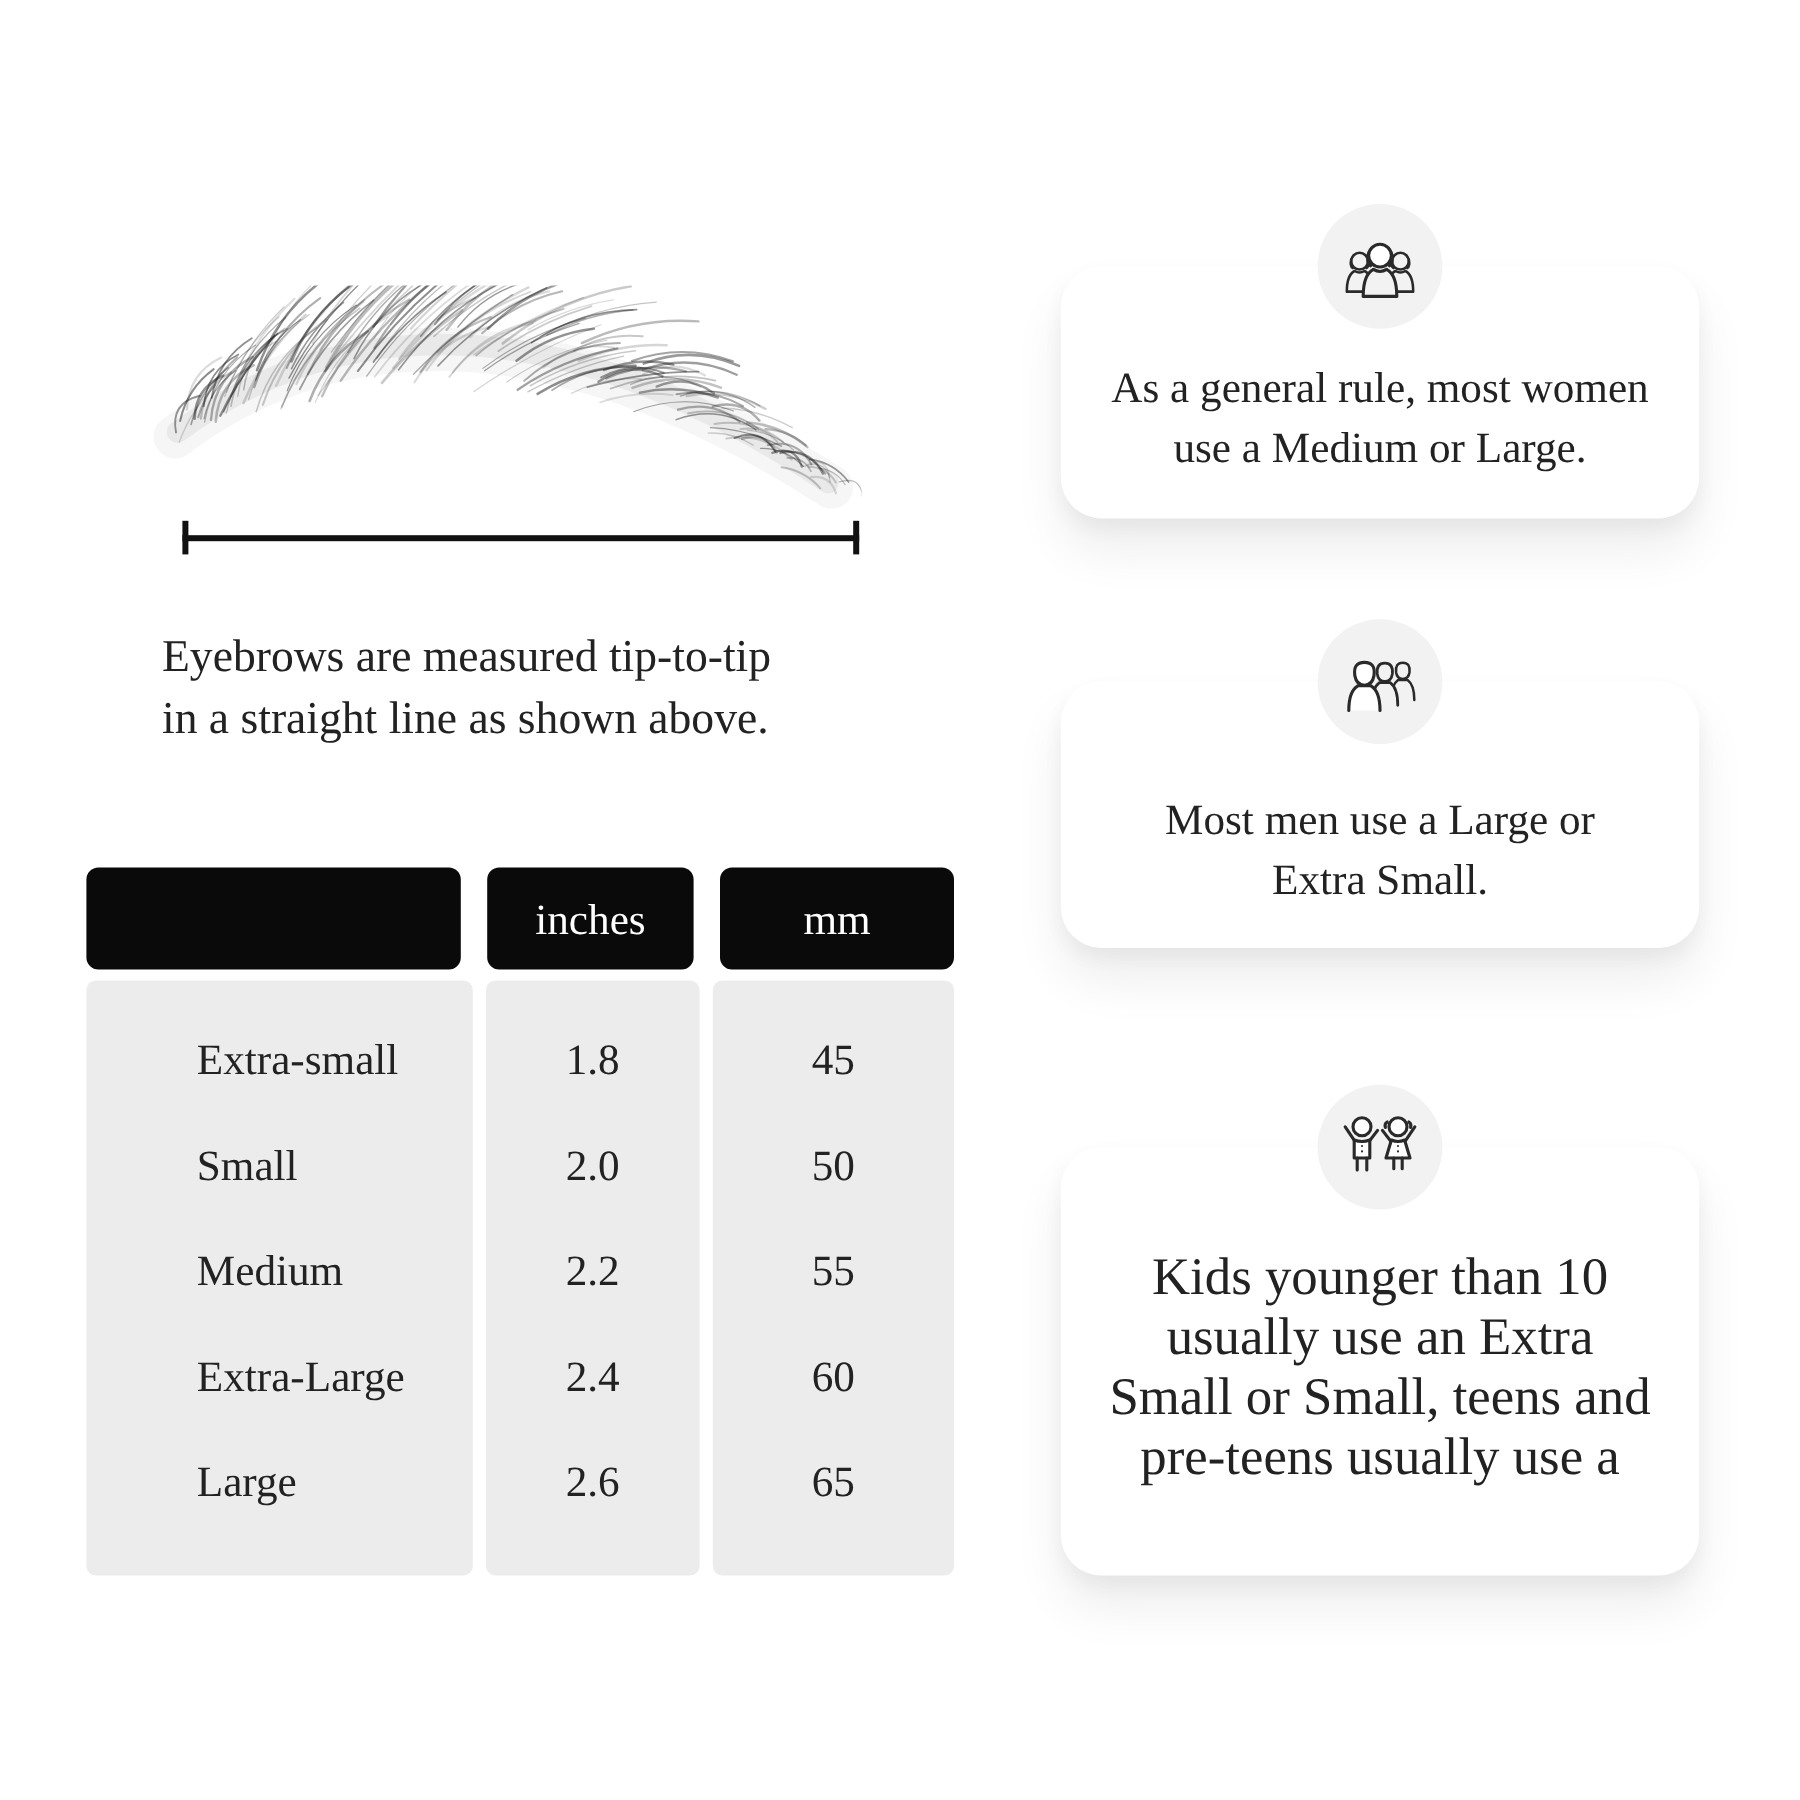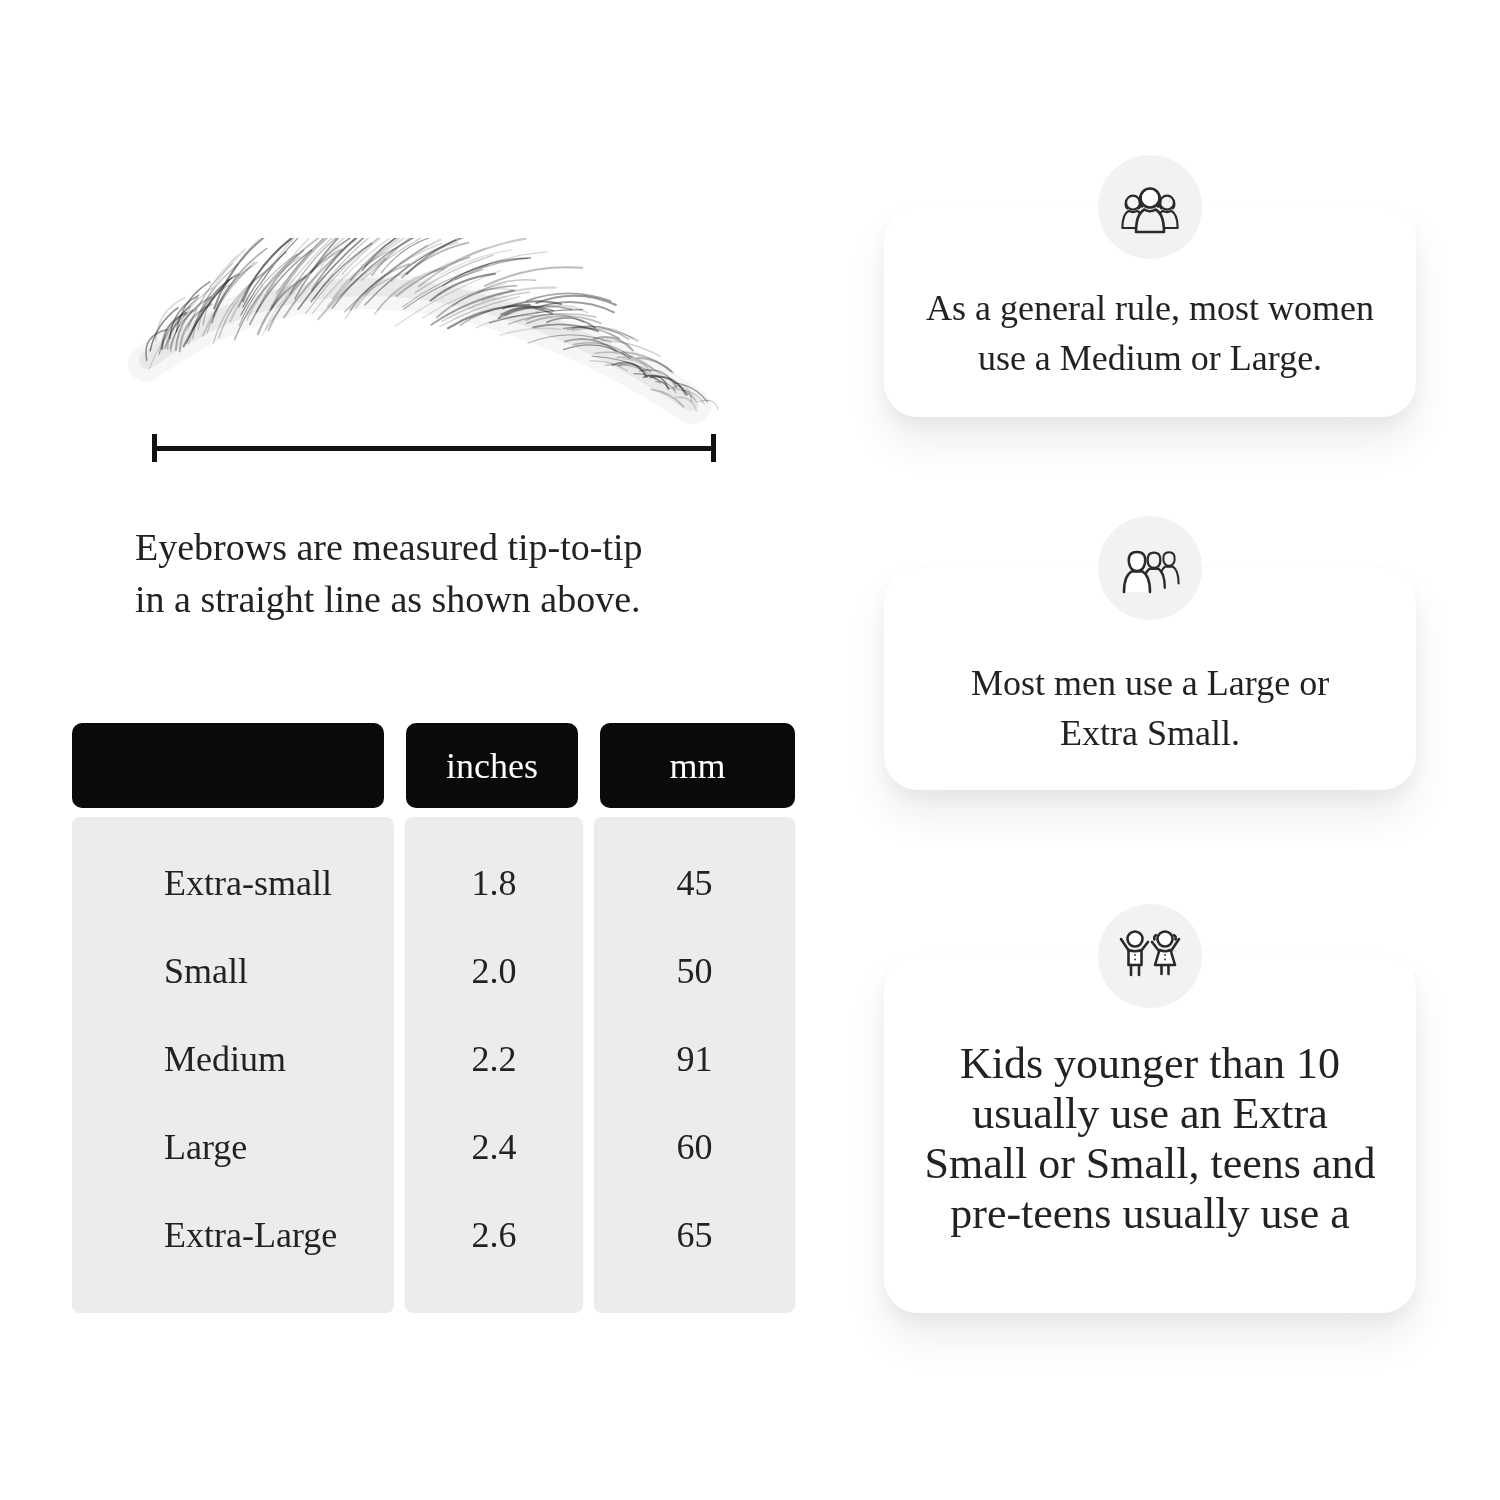--- a/index.html
+++ b/index.html
@@ -32,21 +32,21 @@
   .c3{width:208px;}
   .t-body{display:flex;gap:11px;margin-top:9px;}
   .t-col{background:#ececec;border-radius:8px;height:496px;padding-top:22px;box-sizing:border-box;}
   .t-col .row{height:88px;display:flex;align-items:center;font-size:36px;color:#222;}
   .t-col.labels .row{padding-left:92px;}
   .t-col.vals .row{justify-content:center;}
 
   
   .card{position:absolute;left:884px;width:532px;background:#ffffff;border-radius:34px;
         box-shadow:0 26px 42px rgba(0,0,0,0.07),0 8px 16px rgba(0,0,0,0.045);}
-  .card-1{top:207px;height:210px;}
+  .card-1{top:222px;height:210px;}
   .card-2{top:568px;height:222px;}
   .card-3{top:956px;height:357px;}
   .icon-circle{position:absolute;top:-52px;left:50%;transform:translateX(-50%);
                width:104px;height:104px;border-radius:50%;background:#f2f2f2;
                display:flex;align-items:center;justify-content:center;}
   .card-text{text-align:center;font-size:36px;line-height:50px;color:#222;}
   .card-text div{white-space:nowrap;}
   .card-1 .card-text{padding-top:76px;}
   .card-2 .card-text{padding-top:90px;}
   .card-3 .card-text{padding-top:83px;font-size:44px;}
@@ -241,34 +241,34 @@
     <div class="t-head">
       <div class="hcell c1"></div>
       <div class="hcell c2">inches</div>
       <div class="hcell c3">mm</div>
     </div>
     <div class="t-body">
       <div class="t-col labels c1">
         <div class="row">Extra-small</div>
         <div class="row">Small</div>
         <div class="row">Medium</div>
+        <div class="row">Extra-Large</div>
         <div class="row">Large</div>
-        <div class="row">Extra-Large</div>
       </div>
       <div class="t-col vals c2">
         <div class="row">1.8</div>
         <div class="row">2.0</div>
         <div class="row">2.2</div>
         <div class="row">2.4</div>
         <div class="row">2.6</div>
       </div>
       <div class="t-col vals c3">
         <div class="row">45</div>
         <div class="row">50</div>
-        <div class="row">91</div>
+        <div class="row">55</div>
         <div class="row">60</div>
         <div class="row">65</div>
       </div>
     </div>
   </div>
 
   <div class="card card-1">
     <div class="icon-circle">
       <svg class="icon-svg" width="72" height="62" viewBox="-36 -31 72 62">
         <g transform="translate(-17,3) scale(0.82)">

